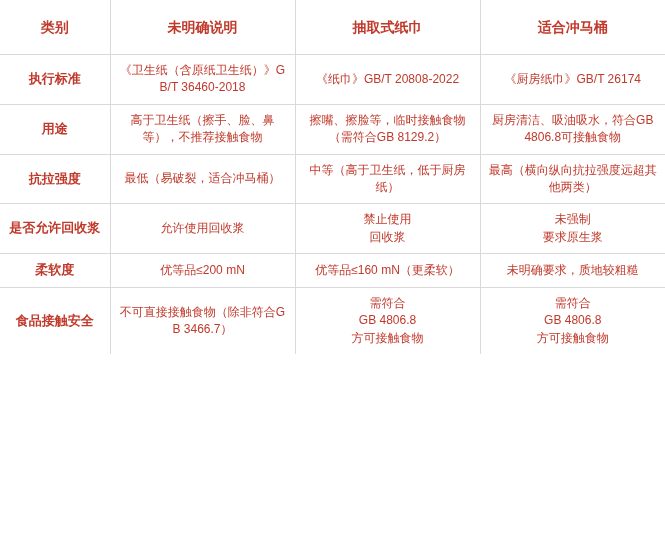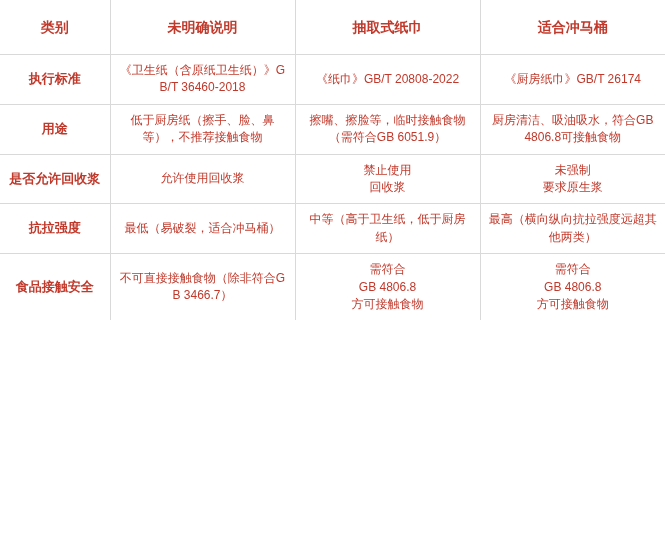--- a/index.html
+++ b/index.html
@@ -84,35 +84,41 @@
     </thead>
     <tbody>
       <tr>
         <th class="rowhead">执行标准</th>
         <td>《卫生纸（含原纸卫生纸）》GB/T 36460-2018</td>
         <td>《纸巾》GB/T 20808-2022</td>
         <td>《厨房纸巾》GB/T 26174</td>
       </tr>
       <tr>
         <th class="rowhead">用途</th>
-        <td>低于厨房纸（擦手、脸、鼻等），不推荐接触食物</td>
-        <td>擦嘴、擦脸等，临时接触食物（需符合GB 6051.9）</td>
+        <td>高于卫生纸（擦手、脸、鼻等），不推荐接触食物</td>
+        <td>擦嘴、擦脸等，临时接触食物（需符合GB 8129.2）</td>
         <td>厨房清洁、吸油吸水，符合GB 4806.8可接触食物</td>
+      </tr>
+      <tr>
+        <th class="rowhead">抗拉强度</th>
+        <td>最低（易破裂，适合冲马桶）</td>
+        <td>中等（高于卫生纸，低于厨房纸）</td>
+        <td>最高（横向纵向抗拉强度远超其他两类）</td>
       </tr>
       <tr>
         <th class="rowhead">是否允许回收浆</th>
         <td>允许使用回收浆</td>
         <td>禁止使用<br>回收浆</td>
         <td>未强制<br>要求原生浆</td>
       </tr>
       <tr>
-        <th class="rowhead">抗拉强度</th>
-        <td>最低（易破裂，适合冲马桶）</td>
-        <td>中等（高于卫生纸，低于厨房纸）</td>
-        <td>最高（横向纵向抗拉强度远超其他两类）</td>
+        <th class="rowhead">柔软度</th>
+        <td>优等品≤200 mN</td>
+        <td>优等品≤160 mN（更柔软）</td>
+        <td>未明确要求，质地较粗糙</td>
       </tr>
       <tr>
         <th class="rowhead">食品接触安全</th>
         <td>不可直接接触食物（除非符合GB 3466.7）</td>
         <td>需符合<br>GB 4806.8<br>方可接触食物</td>
         <td>需符合<br>GB 4806.8<br>方可接触食物</td>
       </tr>
     </tbody>
   </table>
 </div>

